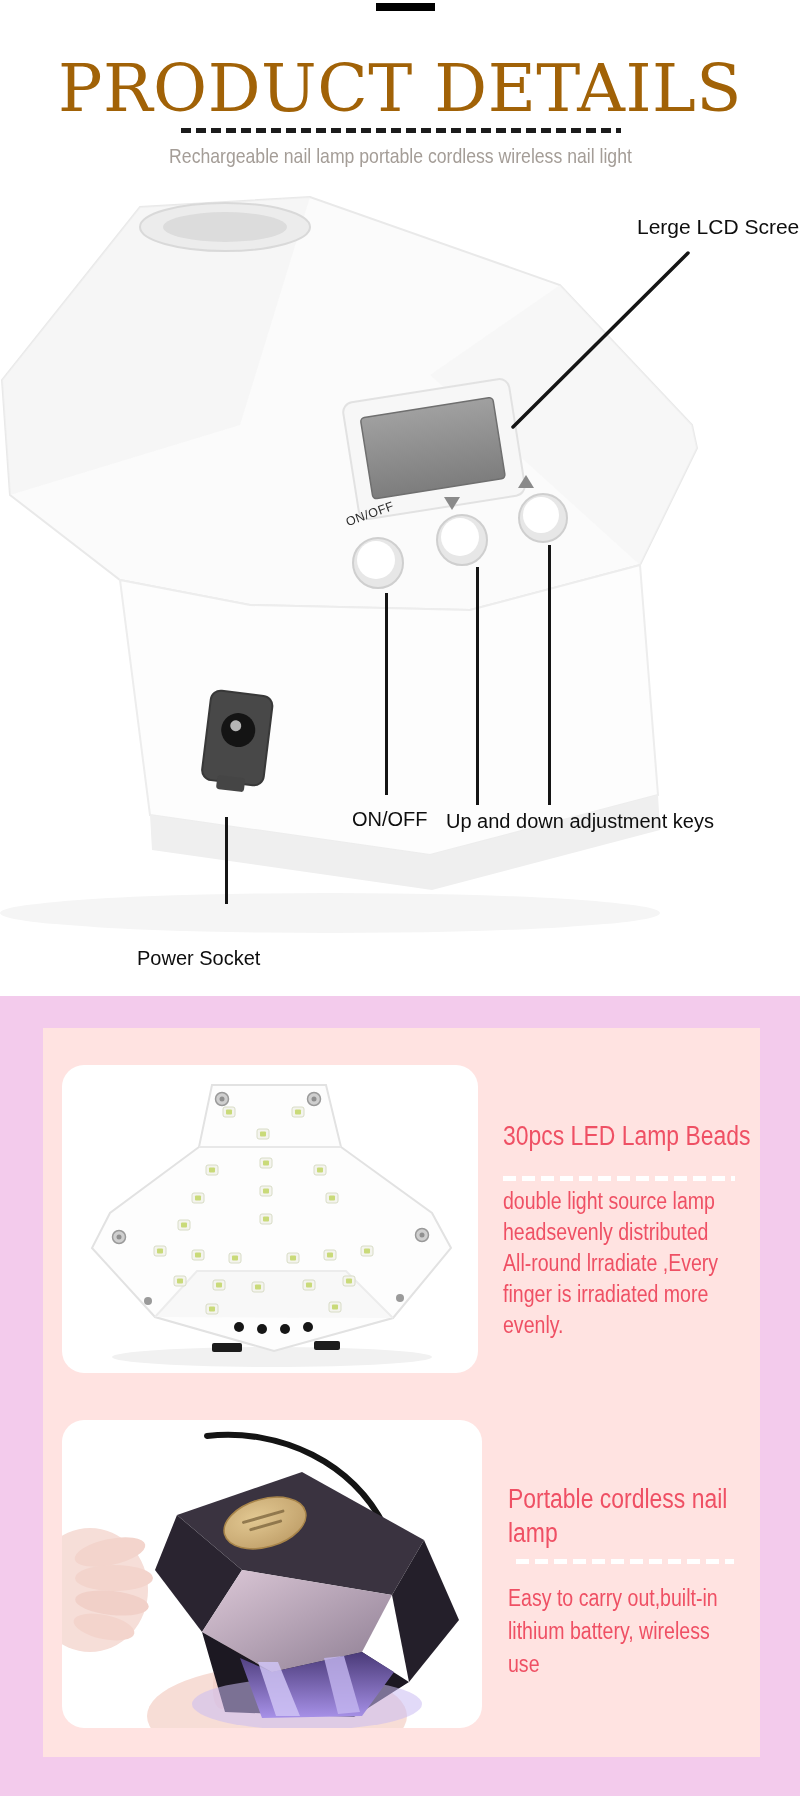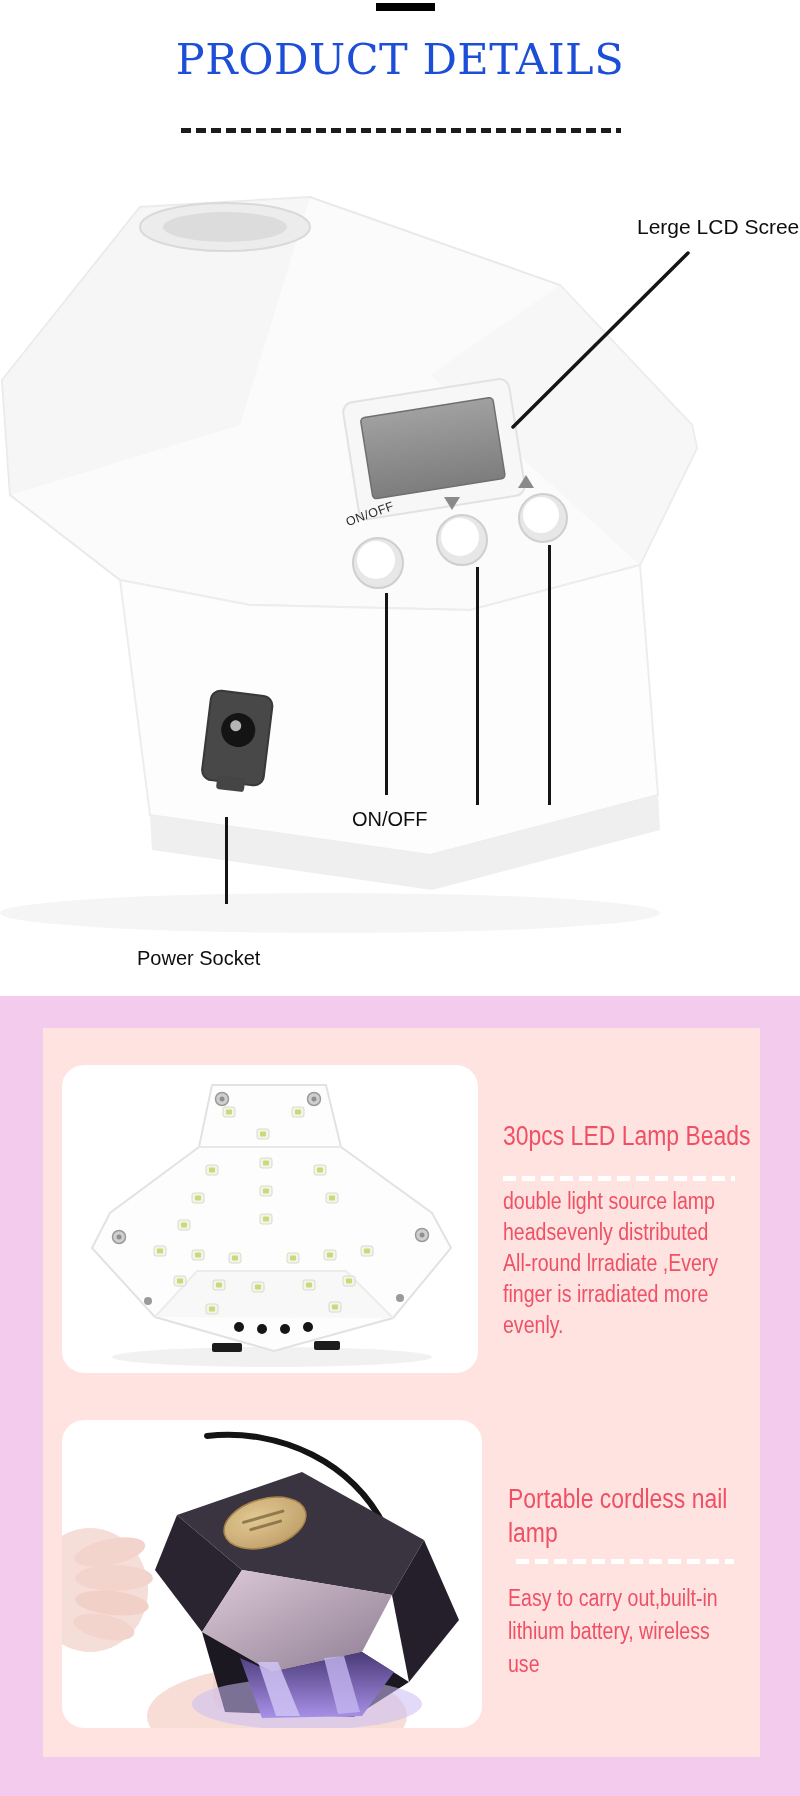--- a/index.html
+++ b/index.html
@@ -2,23 +2,23 @@
 <html><head>
 <meta charset="utf-8">
 <style>
   html,body{margin:0;padding:0;background:#fff;}
   .page{position:relative;width:800px;height:1796px;background:#fff;overflow:hidden;
         font-family:"Liberation Sans",sans-serif;}
   .abs{position:absolute;}
 
   
   .topbar{left:376px;top:3px;width:59px;height:8px;background:#000;}
-  .title{left:0;top:34px;width:800px;text-align:center;
-         font-family:"DejaVu Serif",serif;font-size:43px;font-weight:400;
-         color:#1d4ed8;letter-spacing:.5px;white-space:nowrap;}
+  .title{left:0;top:50px;width:800px;text-align:center;
+         font-family:"DejaVu Serif",serif;font-size:66px;font-weight:400;
+         color:#a16207;letter-spacing:.5px;white-space:nowrap;}
   .hdr-dash{left:181px;top:128px;width:440px;height:5px;
             background:repeating-linear-gradient(90deg,#1c1c1c 0 10px,transparent 10px 15px);}
   .subtitle-wrap{left:0;top:144px;width:800px;text-align:center;}
   .subtitle{display:inline-block;font-size:21px;color:#a49d97;white-space:nowrap;
             transform:scaleX(.84);transform-origin:center top;}
 
   
   .anno{color:#0e0e0e;font-size:20px;white-space:nowrap;}
   .lbl-lcd{left:637px;top:215px;font-size:21px;}
   .lbl-onoff{left:352px;top:808px;}
@@ -47,20 +47,23 @@
   .feat-line{white-space:nowrap;}
 </style>
 </head>
 <body>
 
 <div class="page">
 
   <div class="abs topbar"></div>
   <div class="abs title">PRODUCT DETAILS</div>
   <div class="abs hdr-dash"></div>
+  <div class="abs subtitle-wrap">
+    <span class="subtitle">Rechargeable nail lamp portable cordless wireless nail light</span>
+  </div>
 
   <svg class="abs" style="left:0;top:165px" width="800" height="830" viewBox="0 0 800 830">
     <defs>
       <linearGradient id="lcdG" x1="0" y1="0" x2="0" y2="1">
         <stop offset="0" stop-color="#a0a0a0"></stop>
           <stop offset="1" stop-color="#7d7d7d"></stop>
       </linearGradient>
     </defs>
 
     <polygon points="2,215 140,42 310,32 560,120 692,260 697,283 640,400 470,445 250,440 120,415 10,330" fill="#fbfbfb" stroke="#e9e9e9" stroke-width="2"></polygon>
@@ -103,20 +106,21 @@
     <line x1="688" y1="88" x2="513" y2="262" stroke="#151515" stroke-width="3.5" stroke-linecap="round"></line>
     <line x1="386.5" y1="428" x2="386.5" y2="630" stroke="#151515" stroke-width="3"></line>
     <line x1="477.5" y1="402" x2="477.5" y2="640" stroke="#151515" stroke-width="3"></line>
     <line x1="549.5" y1="380" x2="549.5" y2="640" stroke="#151515" stroke-width="3"></line>
     <line x1="226.5" y1="652" x2="226.5" y2="739" stroke="#151515" stroke-width="3"></line>
   </svg>
 
   <span class="abs dev-onoff">ON/OFF</span>
   <span class="abs anno lbl-lcd">Lerge LCD Screen</span>
   <span class="abs anno lbl-onoff">ON/OFF</span>
+  <span class="abs anno lbl-adjust">Up and down adjustment keys</span>
   <span class="abs anno lbl-power">Power Socket</span>
 
   <div class="abs pink-outer"></div>
   <div class="abs pink-inner"></div>
 
   <div class="abs card card1">
     <svg width="416" height="308" viewBox="0 0 416 308">
       <defs>
         <g id="bead">
           <rect x="-6" y="-5" width="12" height="10" rx="2" fill="#f4f4ee" stroke="#d8dcc6" stroke-width="1"></rect>

